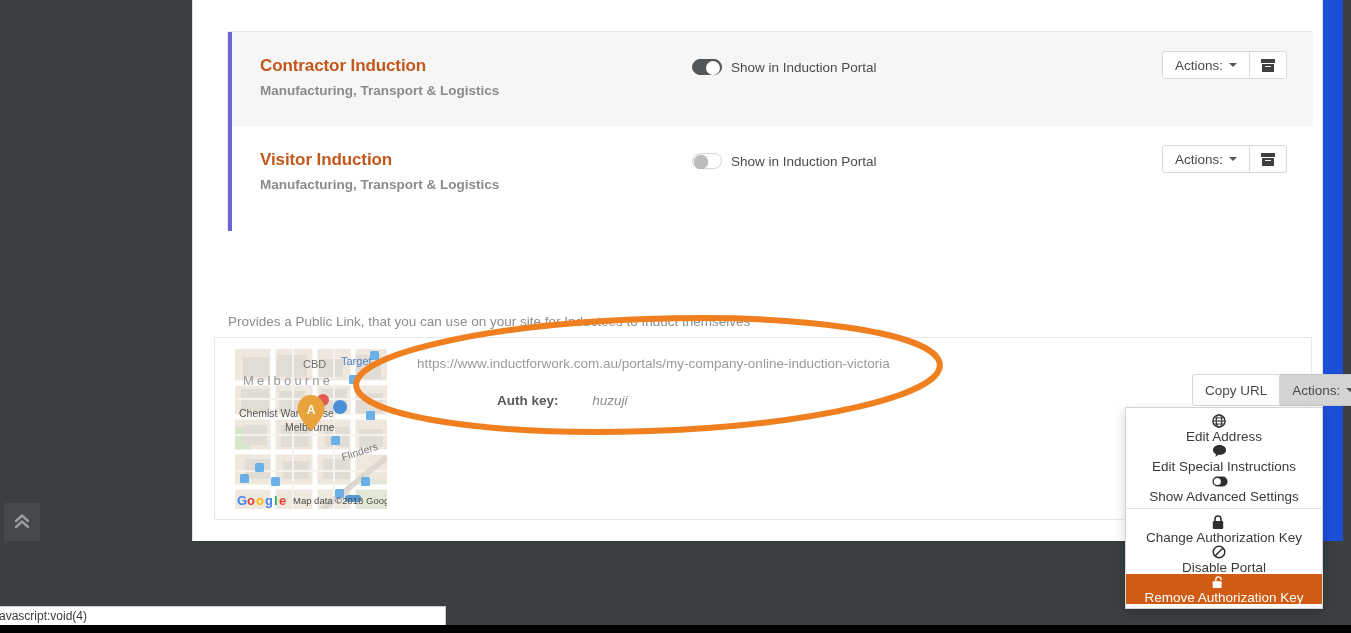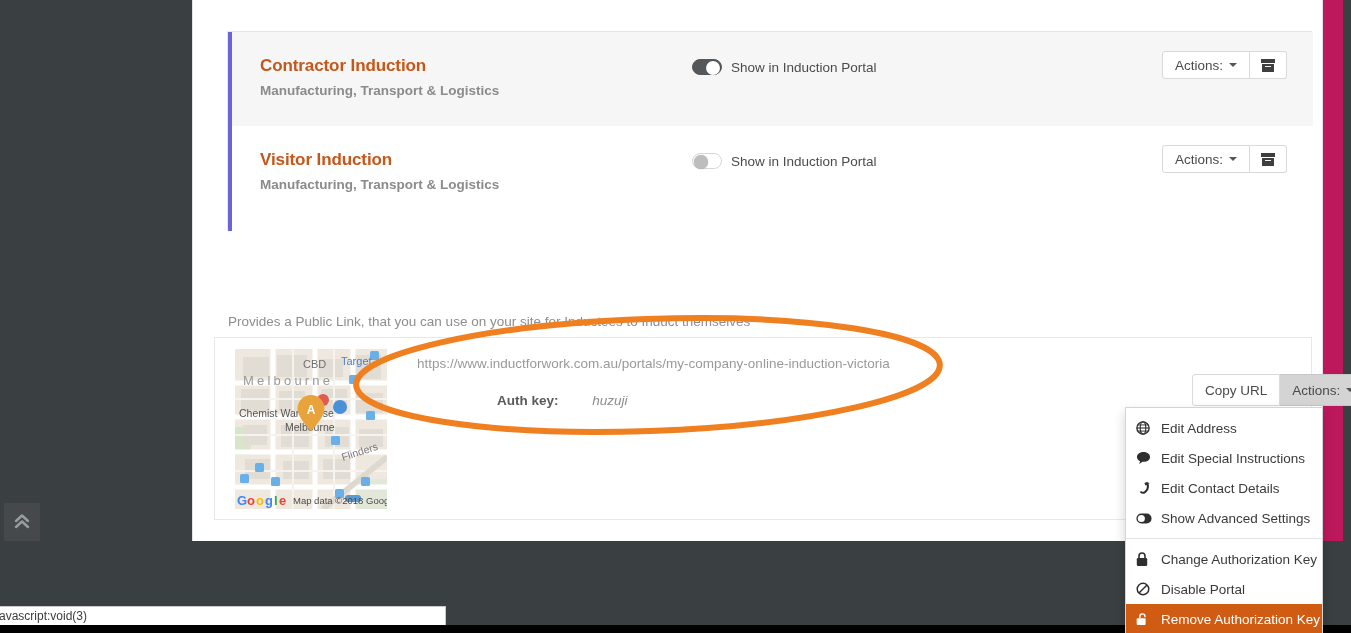--- a/index.html
+++ b/index.html
@@ -19,21 +19,21 @@
   
   .chrome-left  { position:absolute; left:0; top:0; width:192px; height:541px; background:#3a3f41; }
   .chrome-right { position:absolute; left:1343px; top:0; width:8px; height:541px; background:#3a3f41; }
   .chrome-bottom{ position:absolute; left:0; top:541px; width:1351px; height:92px; background:#3a3f41; }
   .chrome-footer{ position:absolute; left:0; top:625px; width:1351px; height:8px; background:#000; }
 
   
   .page {
     position:absolute; left:192px; top:0;
     width:1151px; height:541px;
-    background:#be185d;
+    background:#1d4ed8;
   }
   .page-inner {
     position:absolute; left:0px; top:0;
     width:1131px; height:541px;
     background:#ffffff;
     border-left:1px solid #e2e2e2;
     border-right:1px solid #e2e2e2;
   }
 
   
@@ -176,21 +176,21 @@
     background:#ffffff;
     border:1px solid #d4d4d4;
     box-shadow:0 5px 11px rgba(0,0,0,.18);
     padding:5px 0 4px 0;
     z-index:30;
   }
   .menu-item {
     display:flex; align-items:center;
     height:30px; padding:0 10px 0 10px;
     font-size:13.5px; color:#3a3a3a;
-    cursor:pointer; white-space:nowrap;
+    cursor:pointer; white-space:nowrap;flex-direction:column;
   }
   .menu-item.highlight { background:#cf5c12; color:#ffffff; }
   .menu-icon {
     width:20px; height:16px; flex:none;
     display:flex; align-items:center; justify-content:flex-start;
     margin-right:5px;
   }
   .menu-divider {
     height:1px; background:#e4e4e4; margin:5px 0;
   }
@@ -420,28 +420,20 @@
 
     <div class="menu-item">
       <span class="menu-icon">
         <svg width="15" height="14" viewBox="0 0 16 15">
             <path d="M8 1 C3.6 1 1 3.5 1 6.3 C1 8.3 2.3 10 4.3 10.9 L3.4 14 L6.9 11.6 C7.3 11.6 7.6 11.6 8 11.6 C12.4 11.6 15 9.1 15 6.3 C15 3.5 12.4 1 8 1 z" fill="#2f2f2f"></path>
           </svg>
       </span>
       <span>Edit Special Instructions</span>
     </div>
 
-    <div class="menu-item">
-      <span class="menu-icon">
-        <svg width="14" height="14" viewBox="0 0 16 16">
-            <path d="M12.5 1.2 L9.6 2.4 L10.9 5.2 L12.2 4.7 C12.9 7.3 11.9 10.2 9.6 11.8 C8.2 12.8 6.6 12.4 6.1 11.3 L4.4 12.7 C5.5 14.9 8.6 15.3 10.9 13.6 C14.3 11.2 15.6 6.8 14.3 3.2 L15.6 2.7 z" fill="#2f2f2f"></path>
-          </svg>
-      </span>
-      <span>Edit Contact Details</span>
-    </div>
 
     <div class="menu-item">
       <span class="menu-icon">
         <svg width="16" height="11" viewBox="0 0 18 12">
             <rect x="0.5" y="0.5" width="17" height="11" rx="5.5" fill="#2f2f2f"></rect>
             <circle cx="6" cy="6" r="4" fill="#ffffff"></circle>
           </svg>
       </span>
       <span>Show Advanced Settings</span>
     </div>
@@ -480,16 +472,16 @@
   </div>
 
   <div class="scrolltop">
     <svg width="20" height="20" viewBox="0 0 20 20">
       <path d="M4 9 L10 3.5 L16 9" fill="none" stroke="#9a9d9f" stroke-width="2.4" stroke-linecap="round" stroke-linejoin="round"></path>
       <path d="M4 15 L10 9.5 L16 15" fill="none" stroke="#9a9d9f" stroke-width="2.4" stroke-linecap="round" stroke-linejoin="round"></path>
     </svg>
   </div>
 
   <div class="statusbar">
-    <span>avascript:void(3)</span>
+    <span>avascript:void(4)</span>
   </div>
 
 </div>
 
 </body></html>

